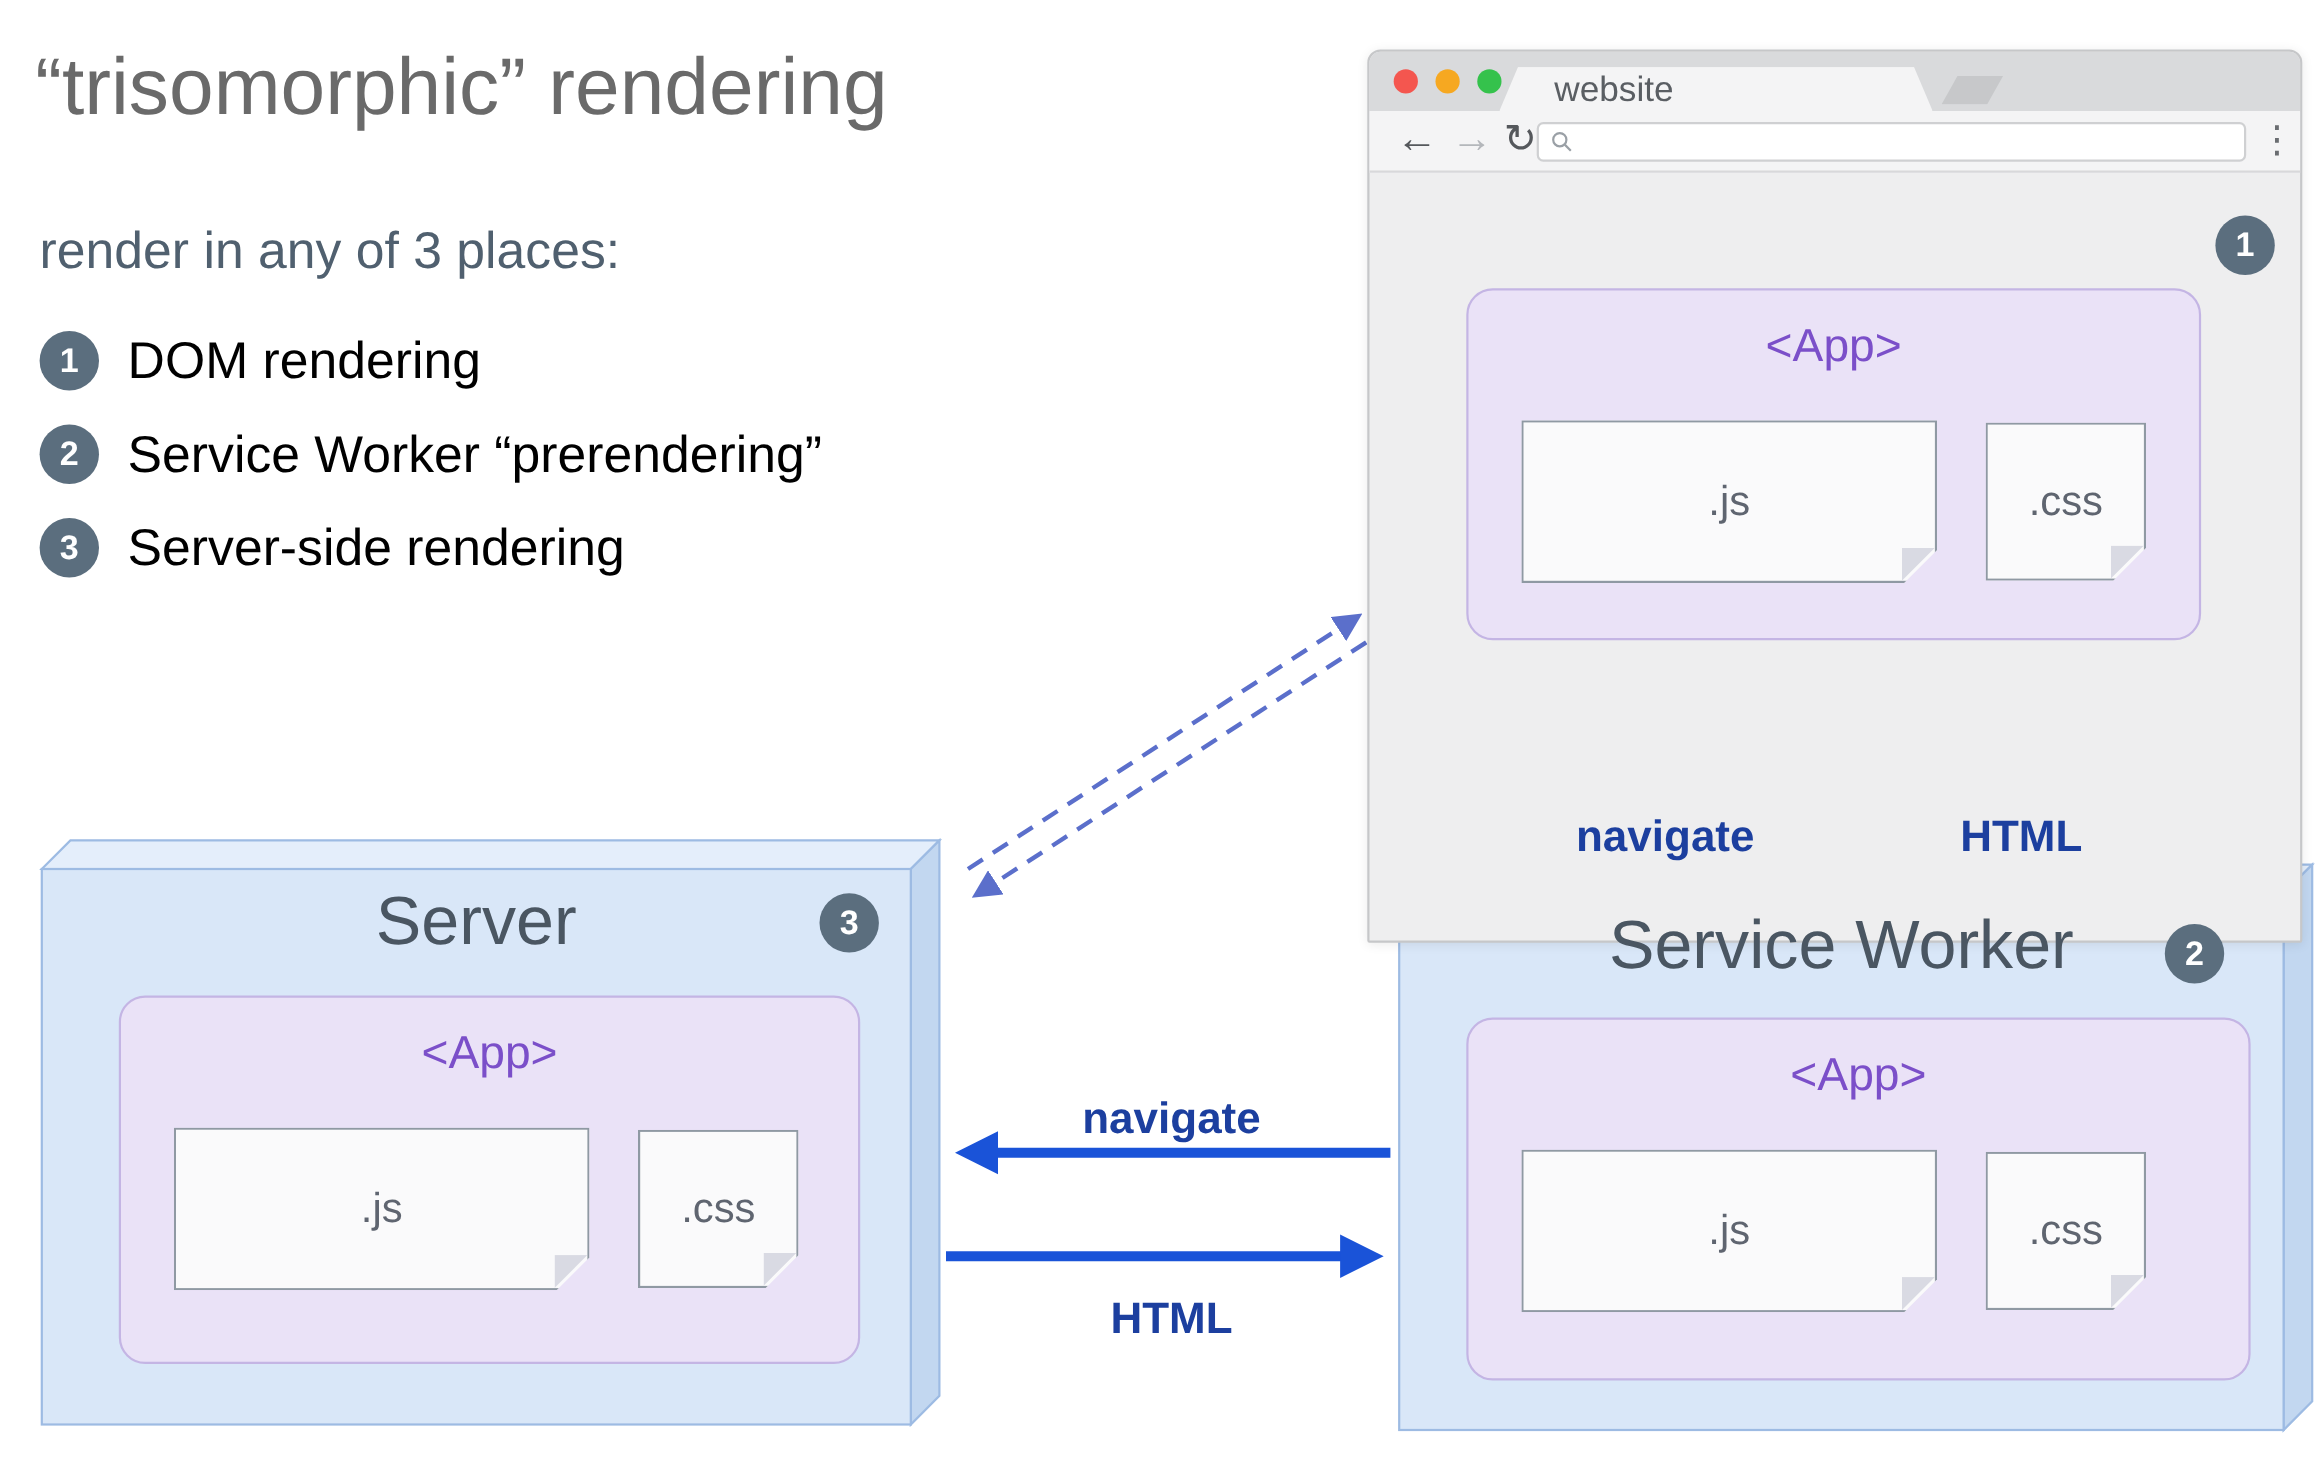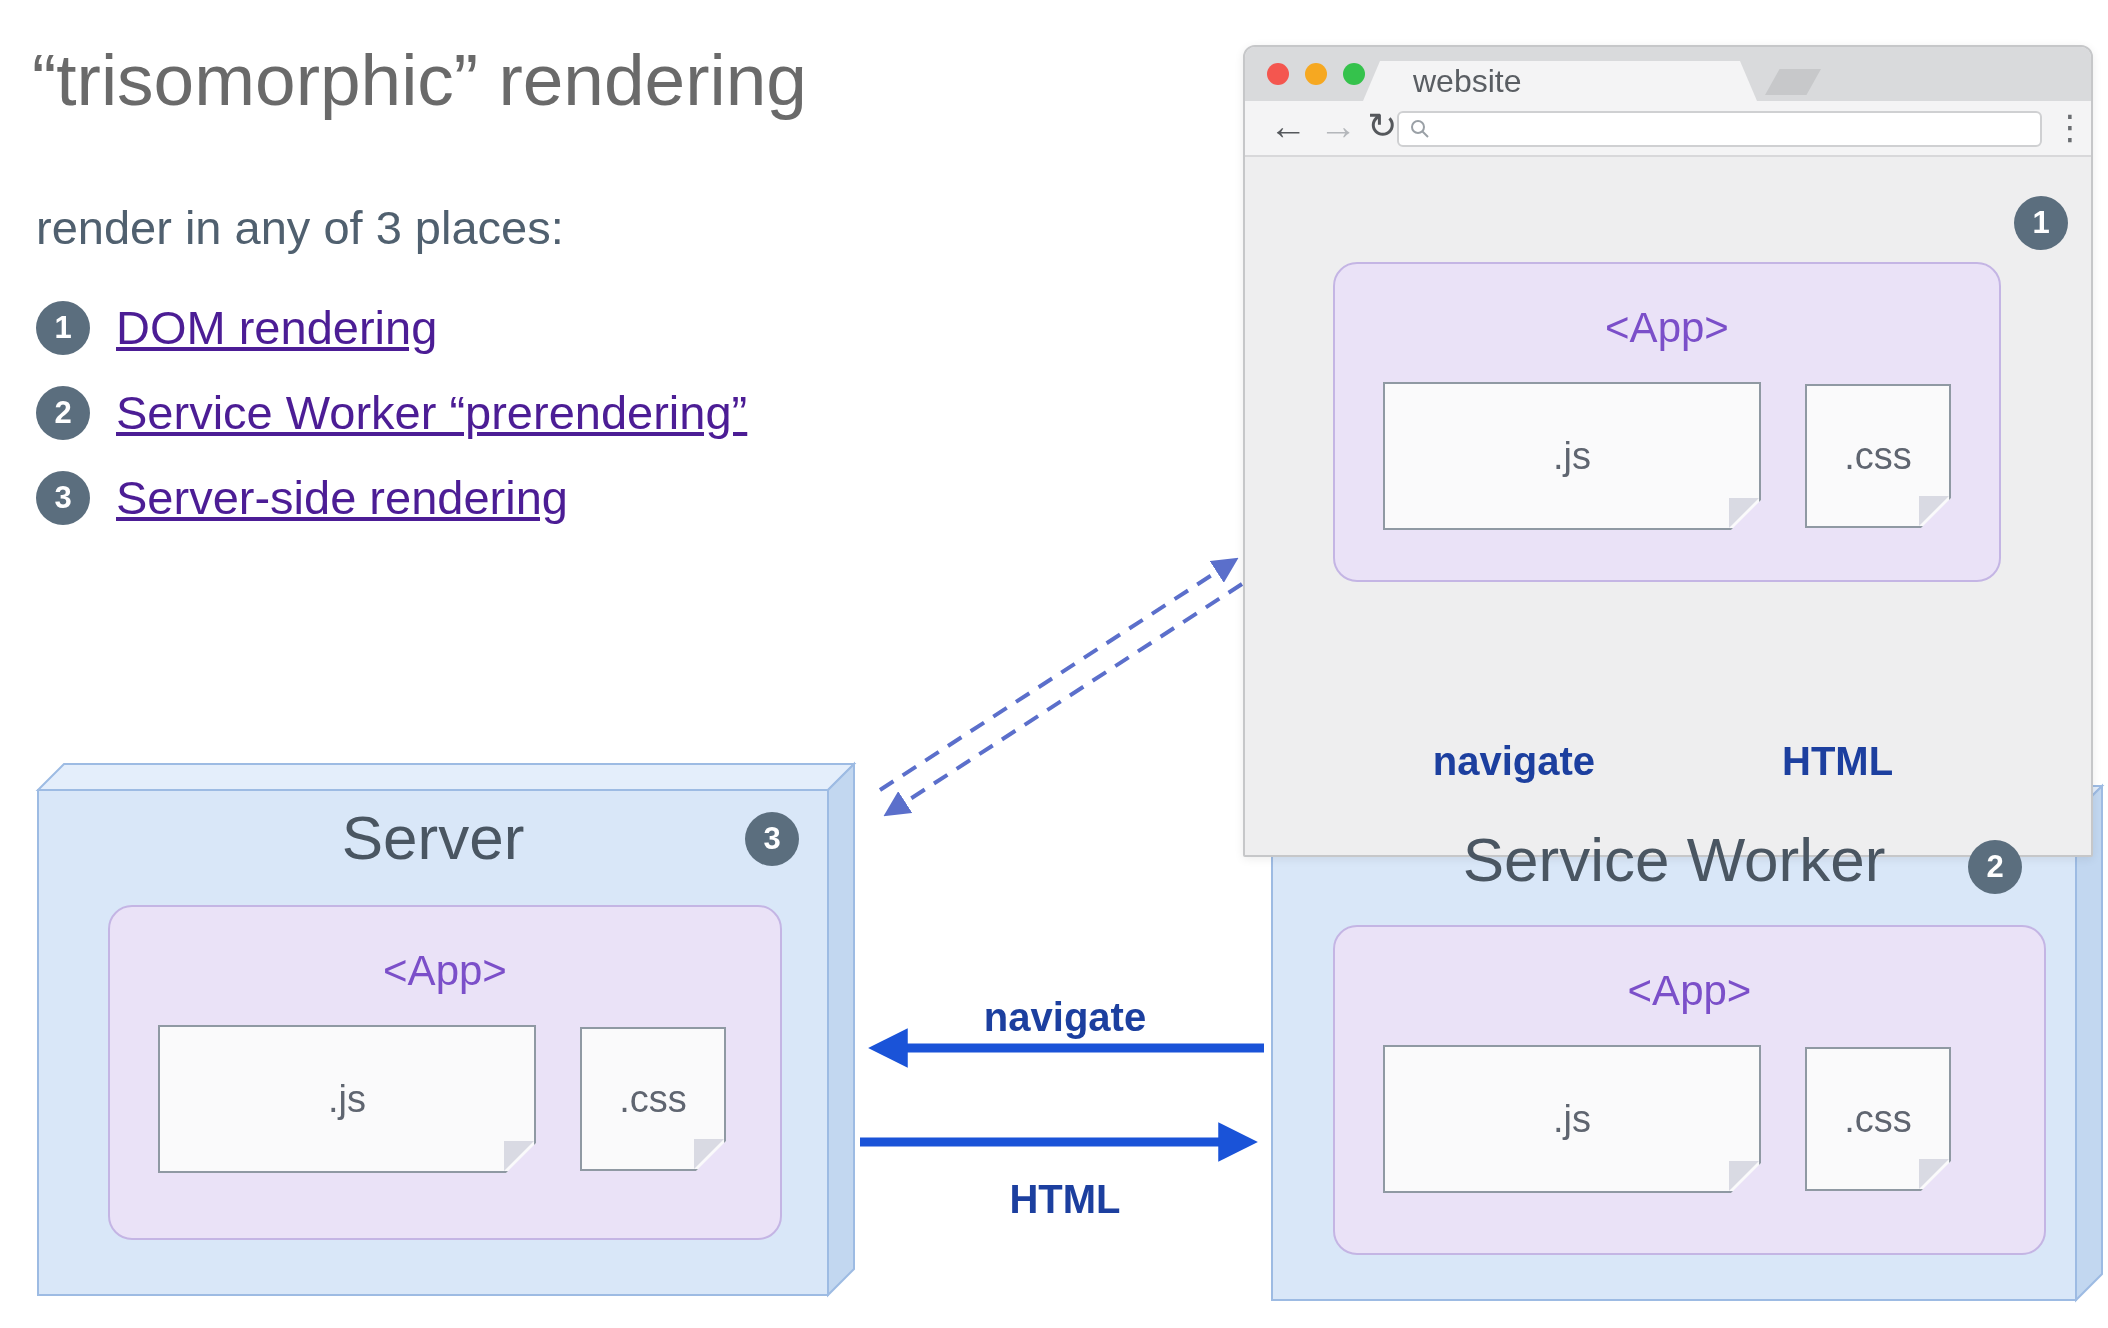--- a/index.html
+++ b/index.html
@@ -7,21 +7,21 @@
     position:relative;width:2108px;height:1328px;background:#ffffff;overflow:hidden;
     font-family:"Liberation Sans","DejaVu Sans",sans-serif;
   }
   .gfx{position:absolute;left:0;top:0;z-index:1;}
 
   
   .title{position:absolute;left:32px;top:38px;font-size:73px;font-weight:400;color:#6a6a6a;z-index:3;}
   .subtitle{position:absolute;left:36px;top:200px;font-size:47px;color:#50606f;z-index:3;}
   .legend{position:absolute;left:36px;top:300px;display:flex;flex-direction:column;gap:30px;z-index:3;}
   .legend-row{display:flex;align-items:center;gap:26px;}
-  .legend-label{font-size:47px;color:#4c1d95;text-decoration:underline;}
+  .legend-label{font-size:47px;color:#000000;}
   .num-badge{
     width:54px;height:54px;border-radius:50%;background:#5b6e7e;color:#ffffff;
     display:flex;align-items:center;justify-content:center;font-size:31px;font-weight:bold;
     flex:0 0 auto;
   }
 
   
   .browser{
     position:absolute;left:1243px;top:45px;width:850px;height:812px;z-index:3;
     background:#eeeeef;border:2px solid #c6c7c9;border-radius:12px 12px 2px 2px;
@@ -52,21 +52,21 @@
     border:2px solid #cfd0d2;border-radius:6px;box-sizing:border-box;
     display:flex;align-items:center;padding-left:10px;
   }
   .g-kebab{left:808px;color:#6a6d71;font-size:34px;top:-2px;}
   .browser .num-badge{position:absolute;left:769px;top:149px;}
 
   
   .app-panel{
     position:absolute;background:#eae2f7;border:2px solid #c4b5e4;border-radius:24px;box-sizing:border-box;
   }
-  .app-title{margin-top:40px;text-align:center;font-size:42px;color:#7b4fc9;}
+  .app-title{margin-top:26px;text-align:center;font-size:42px;color:#7b4fc9;}
   .file{
     position:absolute;background:#fafafb;border:2px solid #8f99a3;box-sizing:border-box;
     display:flex;align-items:center;justify-content:center;font-size:38px;color:#5f6570;
     clip-path:polygon(0 0,100% 0,100% calc(100% - 30px),calc(100% - 30px) 100%,0 100%);
   }
   .file::after{
     content:"";position:absolute;right:0;bottom:0;width:30px;height:30px;background:#d9dae3;
     clip-path:polygon(0 0,100% 0,0 100%);
   }
   .file-js{left:48px;top:118px;width:378px;height:148px;}

